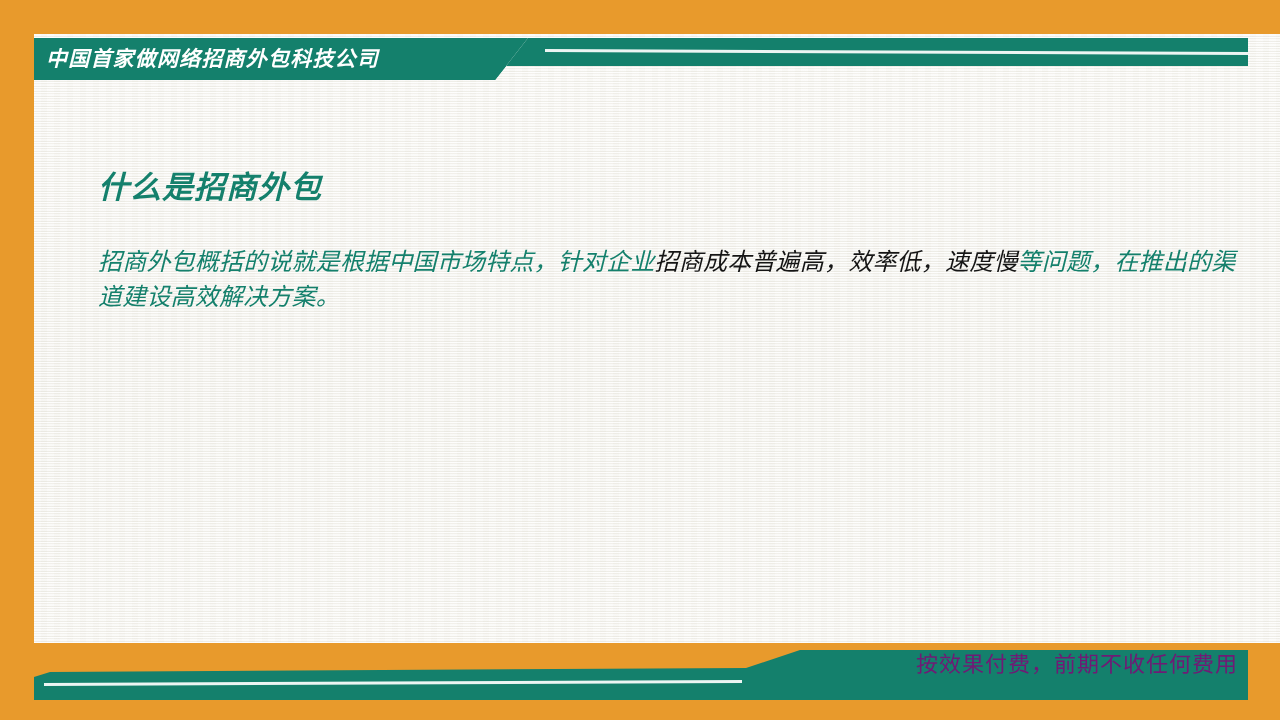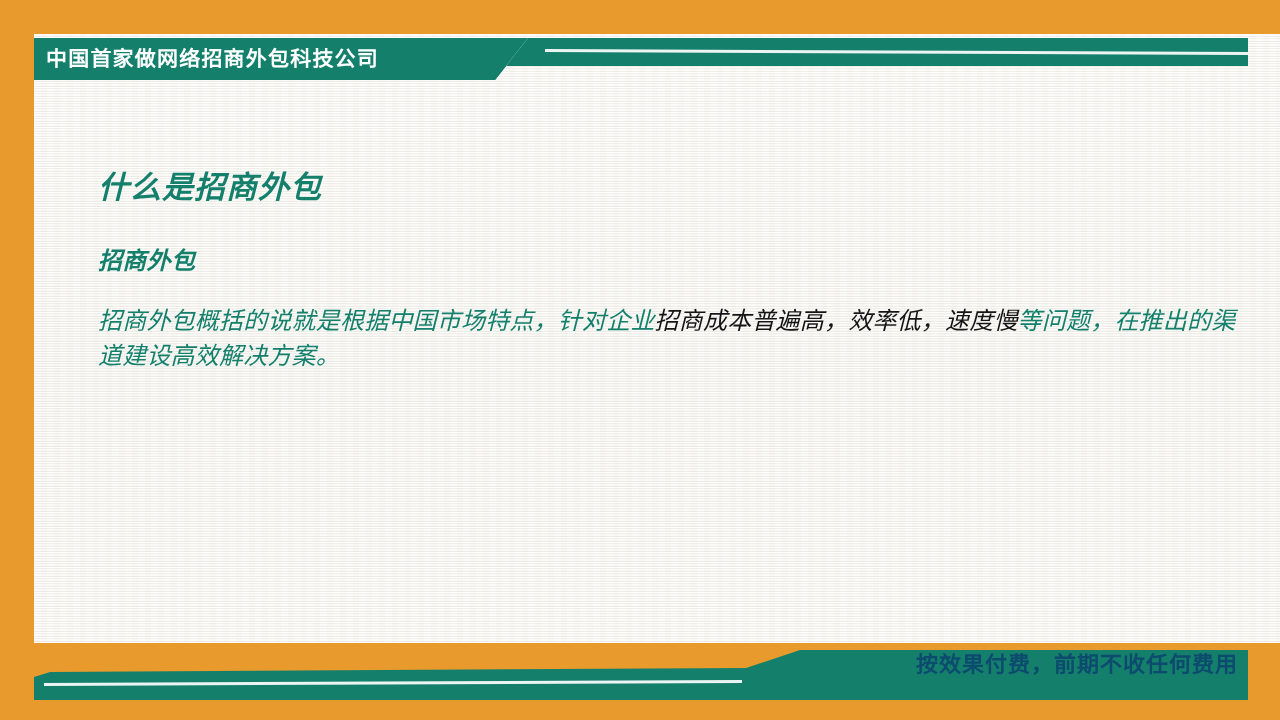--- a/index.html
+++ b/index.html
@@ -66,20 +66,21 @@
     left: 46px;
     top: 42px;
     width: 470px;
     height: 34px;
     line-height: 34px;
     font-size: 21px;
     font-weight: bold;
     color: #FFFFFF;
     letter-spacing: 1.2px;
     white-space: nowrap;
+    font-style: italic;
   }
 
   
   #content {
     position: absolute;
     left: 98px;
     top: 168px;
     width: 1140px;
     font-style: italic;
   }
@@ -129,25 +130,24 @@
   }
   #footer-group svg { display: block; }
 
   #footer-text {
     position: absolute;
     right: 42px;
     bottom: 40px;
     height: 30px;
     line-height: 30px;
     font-size: 22px;
-    color: #0c4a6e;
+    color: #701a75;
     letter-spacing: 1px;
     white-space: nowrap;
     text-align: right;
-    font-weight: bold;
   }
 </style>
 </head>
 <body>
 
 <div id="slide">
 
   <div id="paper"></div>
 
   <div id="header-group">
@@ -159,21 +159,20 @@
 
       <polygon points="545,49 1248,52 1248,55 545,52" fill="#FFFFFF" opacity="0.92"></polygon>
     </svg>
     <div id="header-title">中国首家做网络招商外包科技公司</div>
   </div>
 
   <div id="content">
 
     <h1 id="slide-title">什么是招商外包</h1>
 
-    <p class="lead">招商外包</p>
 
 
     <p class="para" id="para-2">
       <span>招商外包概括的说就是根据中国市场特点，针对企业</span><span class="hl-dark">招商成本普遍高，效率低，速度慢</span><span>等问题，在推出的渠道建设高效解决方案。</span>
     </p>
 
   </div>
 
   <div id="footer-group">
     <svg width="1280" height="100" viewBox="0 0 1280 100" xmlns="http://www.w3.org/2000/svg">

